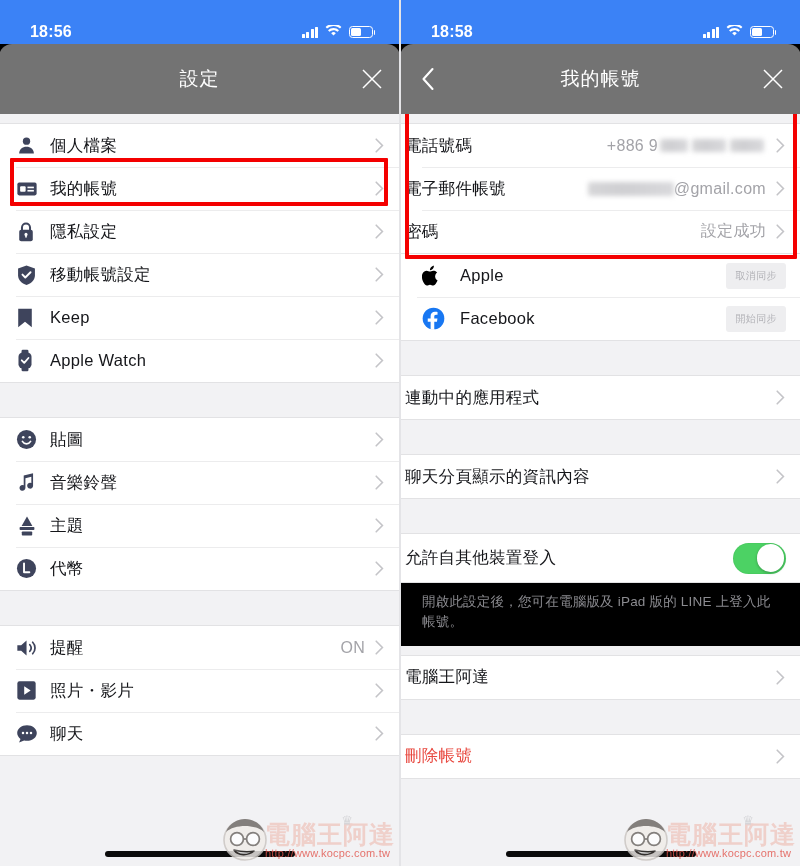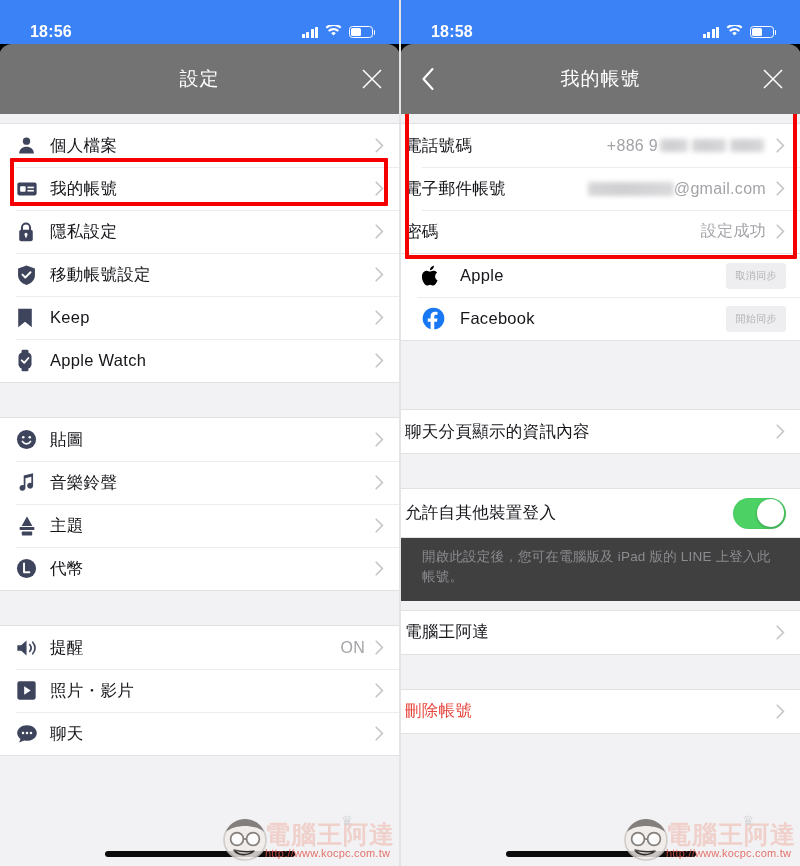--- a/index.html
+++ b/index.html
@@ -93,21 +93,21 @@
     padding: 6px 9px; border-radius: 3px; border: 0; letter-spacing: .4px;
     cursor: pointer; white-space: nowrap;
   }
 
   
   .toggle { width: 53px; height: 31px; border-radius: 16px; background: #4cd264;
     position: relative; cursor: pointer; flex: 0 0 53px; box-shadow: inset 0 0 0 1px rgba(0,0,0,.03); }
   .toggle i { position: absolute; top: 1.6px; right: 1.6px; width: 27.5px; height: 27.5px;
     background: #fff; border-radius: 50%; box-shadow: 0 1px 3px rgba(0,0,0,.28); display: block; }
 
-  .note { padding: 9px 21px 13px 21px; background: #404040; font-size: 13.5px;
+  .note { padding: 9px 21px 13px 21px; background: #000000; font-size: 13.5px;
     color: #8b8b90; line-height: 1.5; letter-spacing: .2px; }
 
   
   .redbox { position: absolute; border: 4px solid #f40000; pointer-events: none; z-index: 40; border-radius: 1px; }
 
   
   .home-ind { position: absolute; bottom: 9px; left: 0; right: 0; display: flex; justify-content: center; z-index: 30; }
   .home-ind i { width: 190px; height: 6px; background: #0b0b0b; border-radius: 3px; display: block; }
 
   
@@ -514,20 +514,30 @@
                 <path d="M15.6 15.4 16.1 12h-3.3V9.8c0-.9.5-1.8 1.9-1.8h1.5V5.1s-1.4-.2-2.7-.2c-2.7 0-4.5 1.7-4.5 4.6V12H6v3.4h3V23.7a11.4 11.4 0 0 0 3.8 0v-8.3Z" fill="#fff"></path>
               </svg>
           </span>
           <span class="label">Facebook</span>
           <button class="pill">開始同步</button>
         </div>
       </div>
 
       <div class="gap tall"></div>
 
+      <div class="group">
+        <div class="row noicon">
+          <span class="label">連動中的應用程式</span>
+          <span class="chev">
+            <svg width="9" height="15" viewBox="0 0 9 15">
+                <path d="M1.2 1.2 7.4 7.5 1.2 13.8" stroke="#c4c4c8" stroke-width="1.6" fill="none" stroke-linecap="round"></path>
+              </svg>
+          </span>
+        </div>
+      </div>
 
       <div class="gap tall"></div>
 
       <div class="group">
         <div class="row noicon">
           <span class="label">聊天分頁顯示的資訊內容</span>
           <span class="chev">
             <svg width="9" height="15" viewBox="0 0 9 15">
                 <path d="M1.2 1.2 7.4 7.5 1.2 13.8" stroke="#c4c4c8" stroke-width="1.6" fill="none" stroke-linecap="round"></path>
               </svg>

